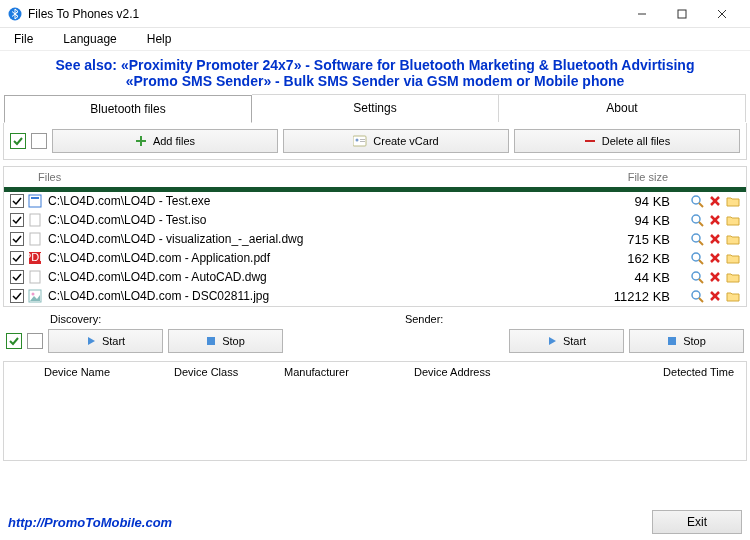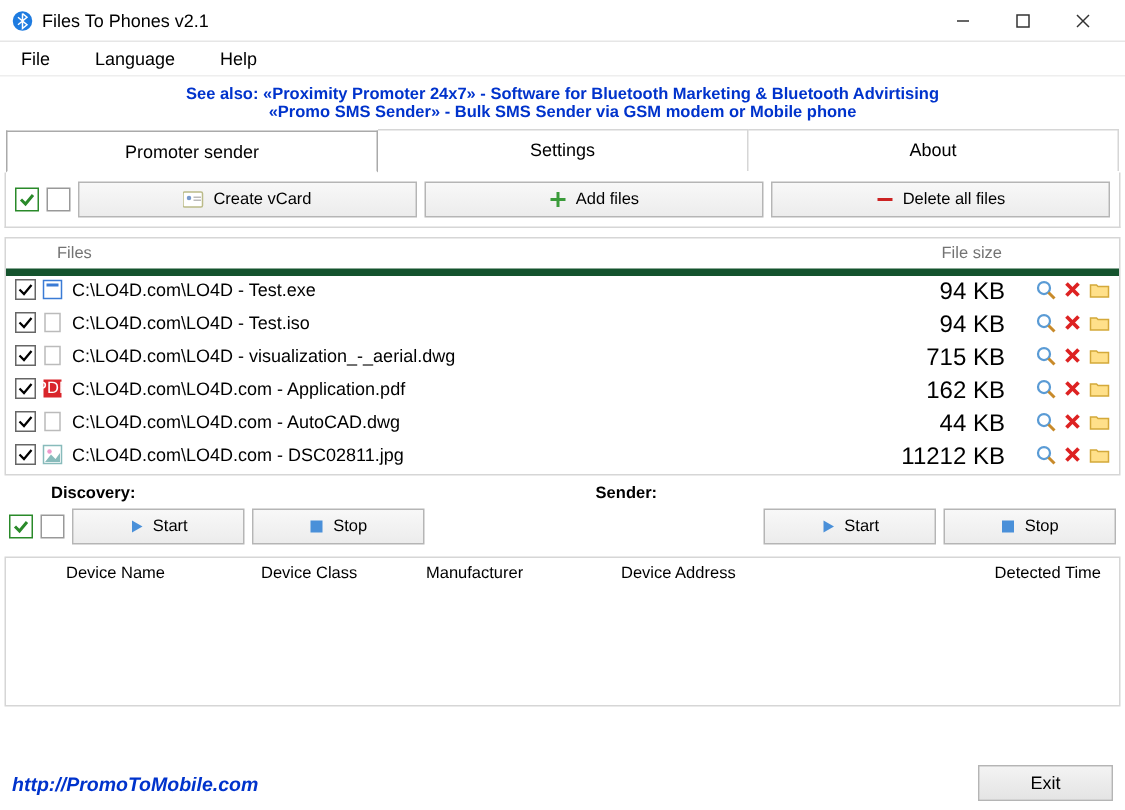--- a/index.html
+++ b/index.html
@@ -5,42 +5,42 @@
 * { box-sizing: border-box; margin: 0; padding: 0; font-family: "Segoe UI", Tahoma, sans-serif; font-size: 11px; }
 body { background: #fff; width: 750px; height: 540px; overflow: hidden; position: relative; }
 .titlebar { height: 28px; display: flex; align-items: center; padding: 0 8px; border-bottom: 1px solid #e6e6e6; }
 .title-icon { width: 14px; height: 14px; margin-right: 6px; }
 .title-text { flex: 1; font-size: 12px; }
 .win-controls { display: flex; gap: 0; }
 .win-btn { width: 40px; height: 26px; display: flex; align-items: center; justify-content: center; cursor: pointer; }
 .menubar { display: flex; padding: 2px 6px; gap: 14px; border-bottom: 1px solid #eee; }
 .menu-item { padding: 2px 8px; cursor: pointer; font-size: 12px; }
 .promo { text-align: center; padding: 6px 0 4px 0; }
-.promo .ln { color: #0033cc; font-weight: bold; font-size: 11px; }
+.promo .ln { color: #0033cc; font-weight: bold; font-size: 14px; }
 .main-tabs { display: flex; border: 1px solid transparent; padding: 0 3px; }
 .main-tab { flex: 1; text-align: center; padding: 6px 0; font-size: 12px; cursor: pointer; border-top: 1px solid #d6d6d6; border-right: 1px solid #d6d6d6; }
 .main-tab:first-child { border-left: 1px solid #d6d6d6; }
 .main-tab.active { background: #fff; border: 1px solid #aaa; border-bottom: 1px solid #fff; position: relative; top: 1px; }
 .toolbar { display: flex; align-items: center; gap: 5px; padding: 6px 6px; border: 1px solid #d6d6d6; margin: 0 3px; border-top: none; }
 .chk-wrap { width: 16px; height: 16px; border: 1px solid #999; display: flex; align-items: center; justify-content: center; cursor: pointer; }
 .chk-wrap.checkedg { border-color: #2a8a2a; }
 .btn { flex: 1; height: 24px; border: 1px solid #b5b5b5; background: linear-gradient(#f8f8f8,#ececec); display: flex; align-items: center; justify-content: center; gap: 6px; cursor: pointer; font-size: 12px; }
 .file-pane { margin: 6px 3px 0 3px; border: 1px solid #d6d6d6; }
 .file-head { display: flex; padding: 4px 8px 4px 34px; font-size: 12px; border-bottom: 5px solid #14532d; color: #737373; }
 .file-head .fn { flex: 1; }
 .file-head .fs { width: 70px; text-align: right; }
 .file-head .act { width: 70px; }
 .file-row { display: flex; align-items: flex-start; padding: 2px 6px; }
 .file-row .chk { width: 14px; height: 14px; border: 1px solid #666; margin-right: 4px; display: flex; align-items: center; justify-content: center; cursor: pointer; font-size: 10px; }
 .file-row .ficon { width: 14px; height: 14px; margin-right: 6px; display: inline-flex; align-items: center; justify-content: center; font-size: 9px; }
 .file-row .fname { flex: 1; font-size: 12px; }
-.file-row .fsize { width: 70px; text-align: right; font-size: 16px; }
+.file-row .fsize { width: 70px; text-align: right; font-size: 13px; }
 .file-row .facts { width: 70px; display: flex; gap: 4px; justify-content: flex-end; align-items: center; }
 .zoom-icon, .x-icon, .folder-icon { width: 14px; height: 14px; cursor: pointer; display: inline-flex; align-items: center; justify-content: center; }
-.discovery-area { display: flex; padding: 6px 8px 0 34px; font-size: 12px; font-weight: bold; }
+.discovery-area { display: flex; padding: 6px 8px 0 50px; font-size: 12px; }
 .discovery-area .lbl { flex: 1; }
 .ds-row { display: flex; align-items: center; gap: 5px; padding: 4px 6px; justify-content: flex-end; }
 .ds-btn { width: 115px; height: 24px; border: 1px solid #b5b5b5; background: linear-gradient(#f8f8f8,#ececec); display: flex; align-items: center; justify-content: center; gap: 6px; cursor: pointer; font-size: 12px; }
 .dev-pane { margin: 4px 3px 0 3px; border: 1px solid #d6d6d6; height: 100px; }
 .dev-head { display: flex; padding: 4px 0 4px 34px; font-size: 12px; }
 .dev-head > div { padding: 0 6px; border-right: 0px solid #eee; }
 .footer { position: absolute; bottom: 0; left: 0; right: 0; display: flex; align-items: center; padding: 6px 8px; }
 .footer .link { color: #0033cc; font-weight: bold; font-size: 13px; font-style: italic; cursor: pointer; }
 .footer .exit { margin-left: auto; width: 90px; height: 24px; border: 1px solid #b5b5b5; background: linear-gradient(#f3f3f3,#e4e4e4); cursor: pointer; font-size: 12px; }
 svg { display: block; }
@@ -81,51 +81,51 @@
   <div class="menu-item">Language</div>
   <div class="menu-item">Help</div>
 </div>
 
 <div class="promo">
   <div class="ln">See also: «Proximity Promoter 24x7» - Software for Bluetooth Marketing &amp; Bluetooth Advirtising</div>
   <div class="ln">«Promo SMS Sender» - Bulk SMS Sender via GSM modem or Mobile phone</div>
 </div>
 
 <div class="main-tabs">
-  <div class="main-tab active">Promoter sender</div>
+  <div class="main-tab active">Bluetooth files</div>
   <div class="main-tab">Settings</div>
   <div class="main-tab">About</div>
 </div>
 
 <div class="toolbar">
   <div class="chk-wrap checkedg">
     <svg width="12" height="12">
         <path d="M2 6 L5 9 L10 3" stroke="#2a8a2a" stroke-width="2" fill="none"></path>
       </svg>
   </div>
   <div class="chk-wrap"></div>
   <div class="btn">
     <span>
+        <svg width="12" height="12">
+          <line x1="6" y1="1" x2="6" y2="11" stroke="#3a9b3a" stroke-width="2"></line>
+          <line x1="1" y1="6" x2="11" y2="6" stroke="#3a9b3a" stroke-width="2"></line>
+        </svg>
+      </span>
+    <span>Add files</span>
+  </div>
+  <div class="btn">
+    <span>
         <svg width="14" height="12">
           <rect x="0" y="1" width="13" height="10" rx="1" fill="#fff" stroke="#bb8"></rect>
           <circle cx="4" cy="5" r="1.5" fill="#7799cc"></circle>
           <rect x="7" y="4" width="5" height="1" fill="#bbb"></rect>
           <rect x="7" y="6" width="5" height="1" fill="#bbb"></rect>
         </svg>
       </span>
     <span>Create vCard</span>
-  </div>
-  <div class="btn">
-    <span>
-        <svg width="12" height="12">
-          <line x1="6" y1="1" x2="6" y2="11" stroke="#3a9b3a" stroke-width="2"></line>
-          <line x1="1" y1="6" x2="11" y2="6" stroke="#3a9b3a" stroke-width="2"></line>
-        </svg>
-      </span>
-    <span>Add files</span>
   </div>
   <div class="btn">
     <span>
         <svg width="12" height="12">
           <line x1="1" y1="6" x2="11" y2="6" stroke="#cc2222" stroke-width="2"></line>
         </svg>
       </span>
     <span>Delete all files</span>
   </div>
 </div>

